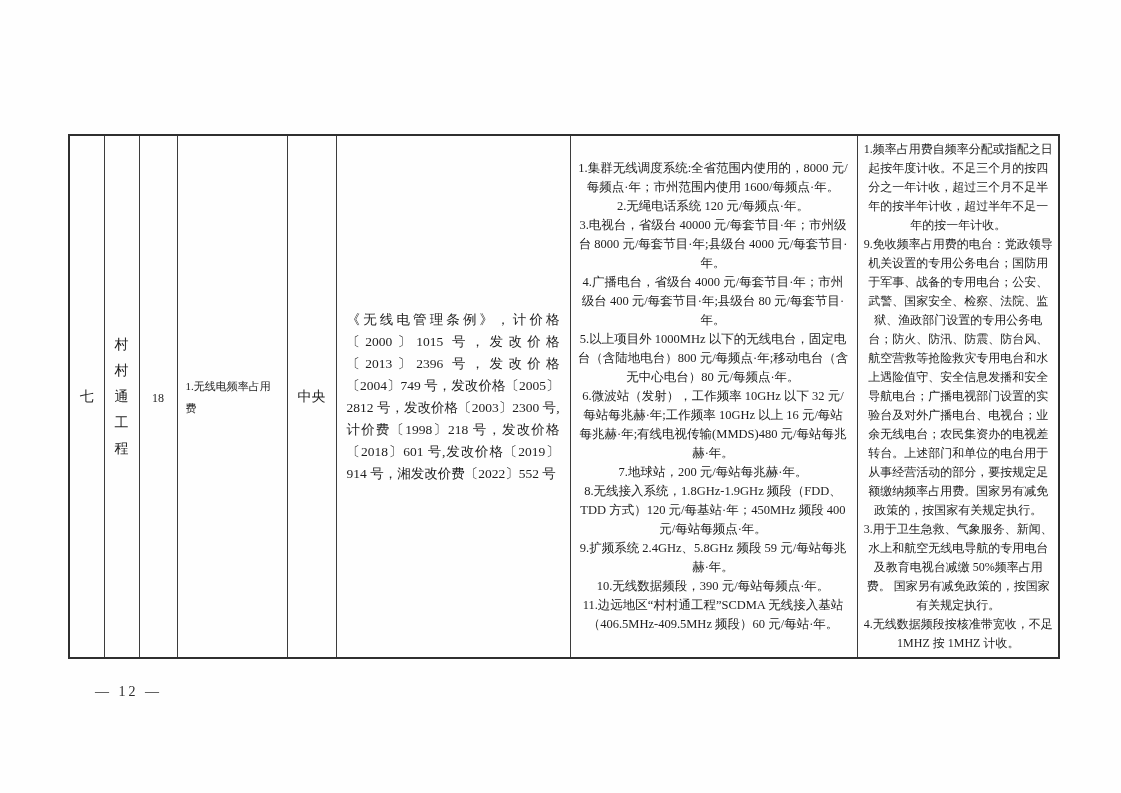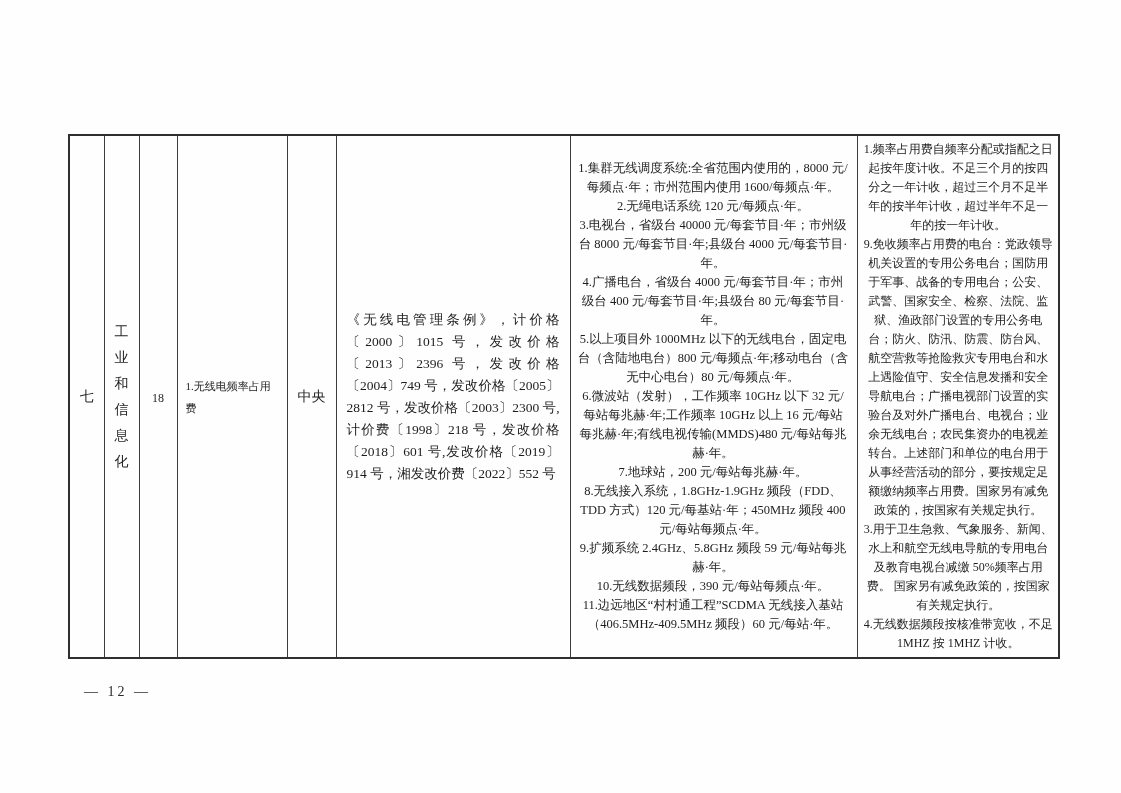--- a/index.html
+++ b/index.html
@@ -78,21 +78,21 @@
     padding: 4px 5px 4px 6px;
     text-align: left;
   }
   .li {
     margin: 0;
     padding: 0;
     text-align: center;
   }
   .page-number {
     position: absolute;
-    left: 84px;
+    left: 95px;
     top: 684px;
     font-size: 14px;
     letter-spacing: 3px;
     color: #2a2a2a;
     white-space: nowrap;
   }
 </style>
 </head>
 <body>
 
@@ -110,21 +110,21 @@
         <col class="w8">
     </colgroup>
     <tbody>
       <tr>
 
         <td class="center">
           <span class="section-num">七</span>
         </td>
 
         <td class="center">
-          <div class="vertical-text">工业和信息化</div>
+          <div class="vertical-text">村村通工程</div>
         </td>
 
         <td class="center">
           <span class="item-num">18</span>
         </td>
 
         <td class="feename">
           <span>1.无线电频率占用费</span>
         </td>
 

